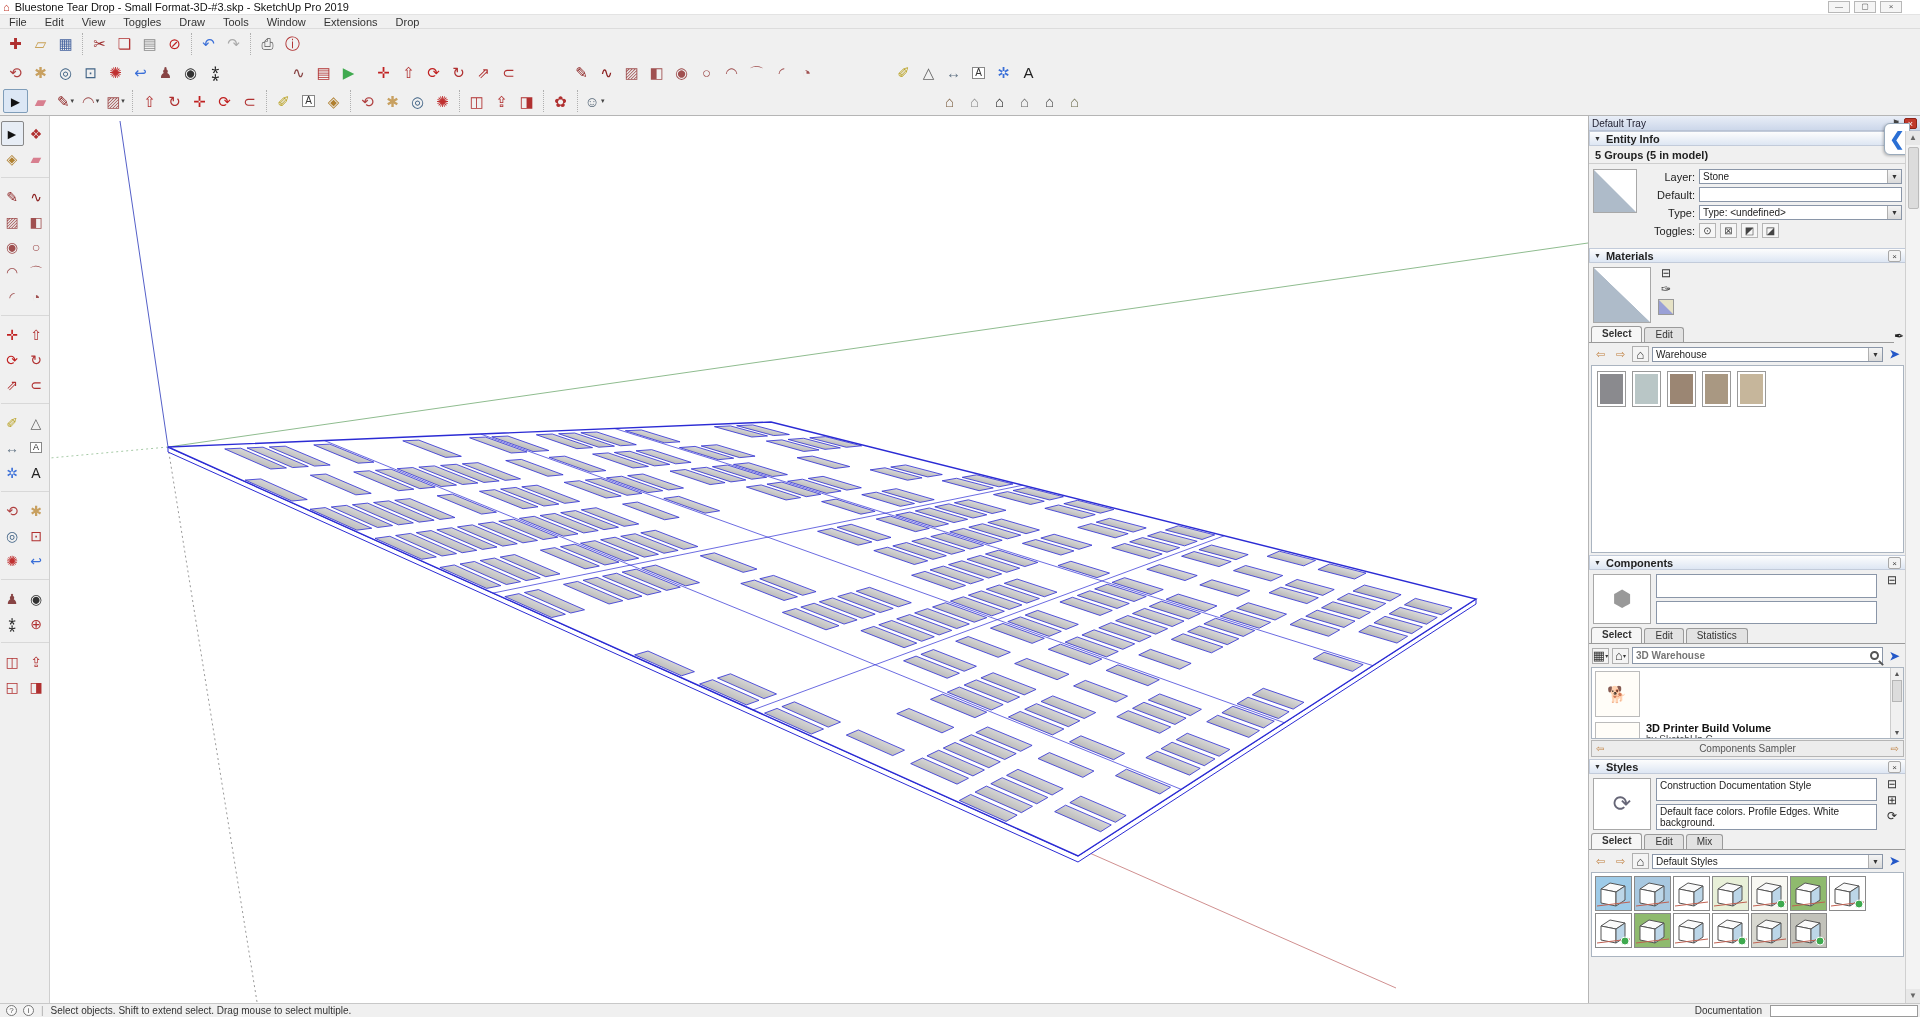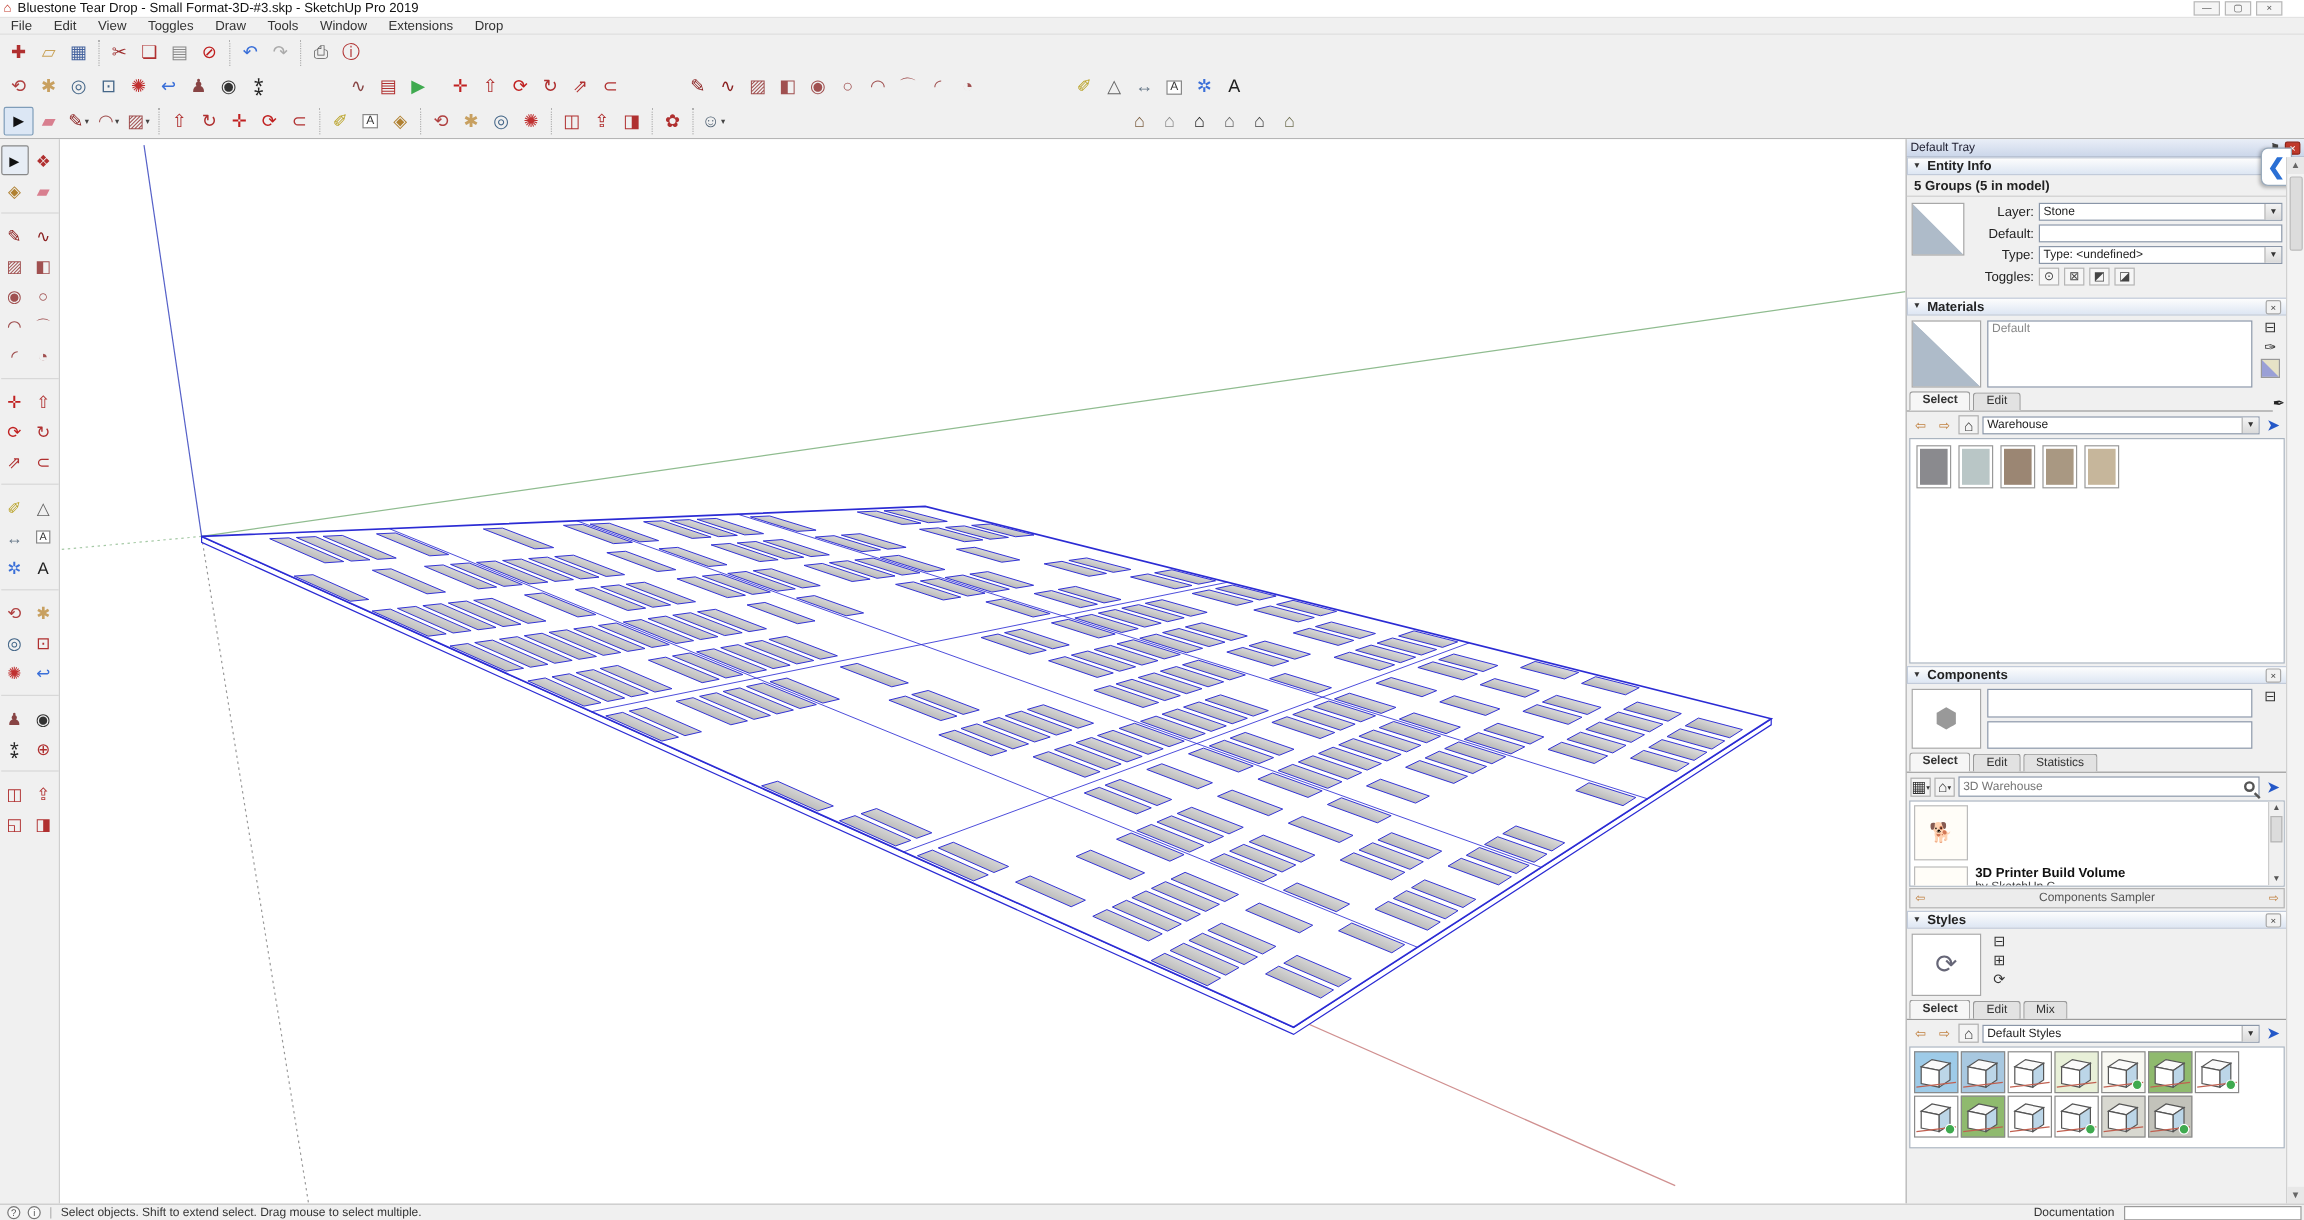--- a/index.html
+++ b/index.html
@@ -114,21 +114,21 @@
   .navbtn { width:17px; height:16px; display:flex; align-items:center; justify-content:center;
     font-size:11px; color:#c08040; }
   .navbtn.home { color:#333; font-size:13px; border:1px solid #b0b0b0; background:#f4f4f4; }
   .navbtn.blue { color:#2458c8; font-size:12px; font-weight:bold; }
   .navcombo { flex:1; }
   .mag { width:9px; height:9px; border:2px solid #555; border-radius:50%; position:relative; }
   .mag::after { content:""; position:absolute; width:6px; height:2px; background:#555;
     transform:rotate(45deg); left:6px; top:9px; }
   .searchbox { flex:1; display:flex; align-items:center; height:17px; border:1px solid #8a96a8;
     background:#fff; padding:0 3px; gap:4px; }
-  .searchbox input { flex:1; border:none; outline:none; font-size:10px; color:#333; background:transparent; }
+  .searchbox input { flex:1; border:none; outline:none; font-size:10px; color:#333; background:transparent;font-weight:bold; }
 
   .listarea { background:#fff; border:1px solid #aab4c0; margin:0 2px; position:relative; }
   .swatches { display:flex; gap:6px; padding:5px; }
   .swatch { width:29px; height:36px; border:1px solid #999; background:#fff; padding:2px; }
   .swatch .inner { width:100%; height:100%; }
 
   .complist { height:72px; overflow:hidden; }
   .compitem { display:flex; gap:6px; padding:3px 14px 2px 3px; }
   .compthumb { width:45px; height:46px; border:1px solid #bbb; background:#fffdf8; flex:none;
     display:flex; align-items:center; justify-content:center; font-size:16px; }
@@ -849,23 +849,20 @@
     </div>
 
     <div class="section">
       <div class="sechdr">
         <span class="tri">▼</span>
         <span class="t">Materials</span>
         <span class="x">×</span>
       </div>
       <div class="pvrow">
         <div class="pvthumb"></div>
-        <div class="pvfields">
-          <div class="field" style="color:#888">Default</div>
-        </div>
         <div class="pvicons">
           <span class="pvico">⊟</span>
           <span class="pvico">✑</span>
           <span class="curswatch"></span>
         </div>
       </div>
       <div style="display:flex;align-items:flex-end;">
         <div class="tabs" id="mat-tabs" style="flex:1;">
             <div class="tab active">Select</div>
             <div class="tab">Edit</div>
@@ -961,20 +958,24 @@
     </div>
 
     <div class="section">
       <div class="sechdr">
         <span class="tri">▼</span>
         <span class="t">Styles</span>
         <span class="x">×</span>
       </div>
       <div class="pvrow">
         <div class="stylepv">⟳</div>
+        <div class="pvfields">
+          <div class="field">Construction Documentation Style</div>
+          <div class="field" style="height:30px;">Default face colors. Profile Edges. White background.</div>
+        </div>
         <div class="pvicons">
           <span class="pvico">⊟</span>
           <span class="pvico">⊞</span>
           <span class="pvico">⟳</span>
         </div>
       </div>
       <div class="tabs" id="style-tabs">
           <div class="tab active">Select</div>
           <div class="tab">Edit</div>
           <div class="tab">Mix</div>

